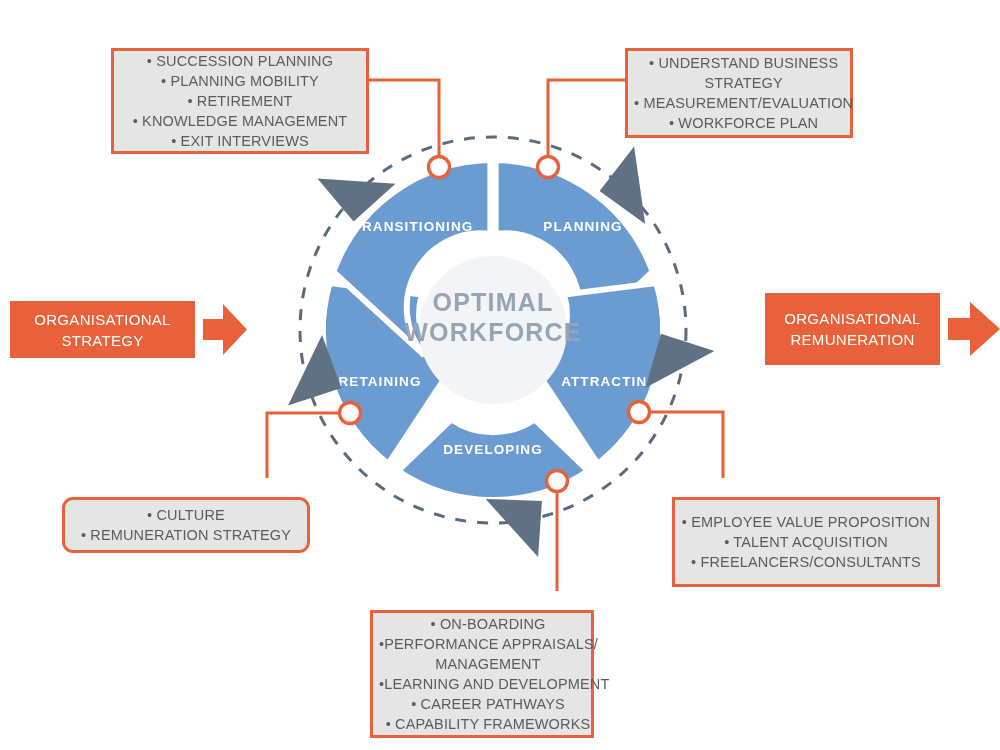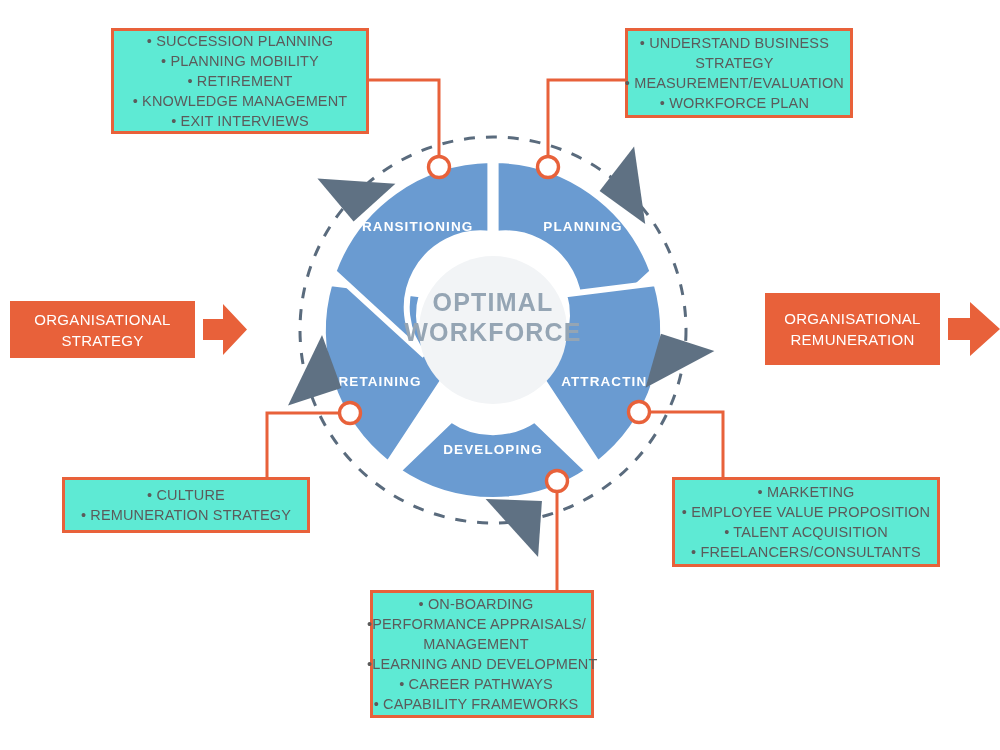--- a/index.html
+++ b/index.html
@@ -10,30 +10,31 @@
     overflow:hidden;
     position:relative;
   }
   #stage{position:absolute;inset:0;width:1000px;height:750px;}
 
   
   .callout{
     position:absolute;
     box-sizing:border-box;
     border:3px solid var(--accent,#E8613A);
-    background:#5eead4;
+    background:#e5e5e5;
     color:#5B5B5B;
     font-size:14.5px;
     line-height:20px;
     text-align:center;
     letter-spacing:.15px;
     display:flex;
     align-items:center;
-    justify-content:flex-end;
+    justify-content:flex-start;
     z-index:6;
+    margin-top:20px;
   }
   .callout .lines{width:100%;padding:0 6px;}
   .callout .lines div{white-space:nowrap;}
 
   
   .banner{
     position:absolute;
     background:#E8613A;
     color:#ffffff;
     font-size:15px;
@@ -155,28 +156,27 @@
     <div class="lines">
       <div>• UNDERSTAND BUSINESS</div>
       <div>STRATEGY</div>
       <div>• MEASUREMENT/EVALUATION</div>
       <div>• WORKFORCE PLAN</div>
     </div>
   </div>
 
   <div class="callout" style="left:672px;top:477px;width:268px;height:90px;">
     <div class="lines">
-      <div>• MARKETING</div>
       <div>• EMPLOYEE VALUE PROPOSITION</div>
       <div>• TALENT ACQUISITION</div>
       <div>• FREELANCERS/CONSULTANTS</div>
     </div>
   </div>
 
-  <div class="callout" style="left:62px;top:477px;width:248px;height:56px;">
+  <div class="callout" style="left:62px;top:477px;width:248px;height:56px;border-radius:11px;">
     <div class="lines">
       <div>• CULTURE</div>
       <div>• REMUNERATION STRATEGY</div>
     </div>
   </div>
 
   <div class="callout" style="left:370px;top:590px;width:224px;height:128px;">
     <div class="lines">
       <div>• ON-BOARDING</div>
       <div>•PERFORMANCE APPRAISALS/</div>

